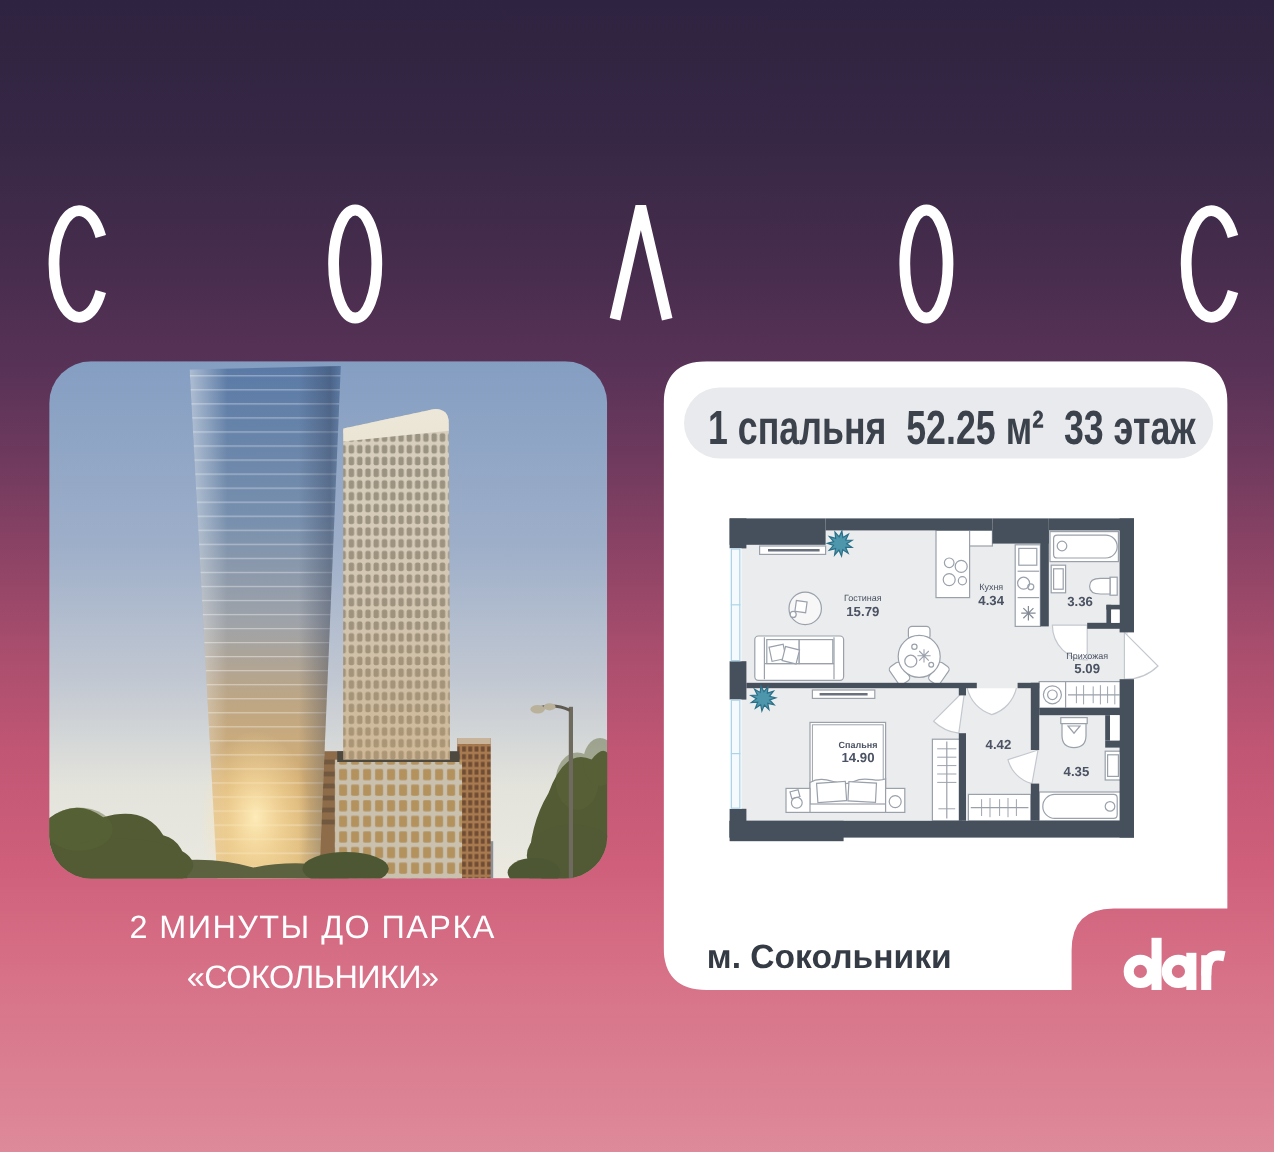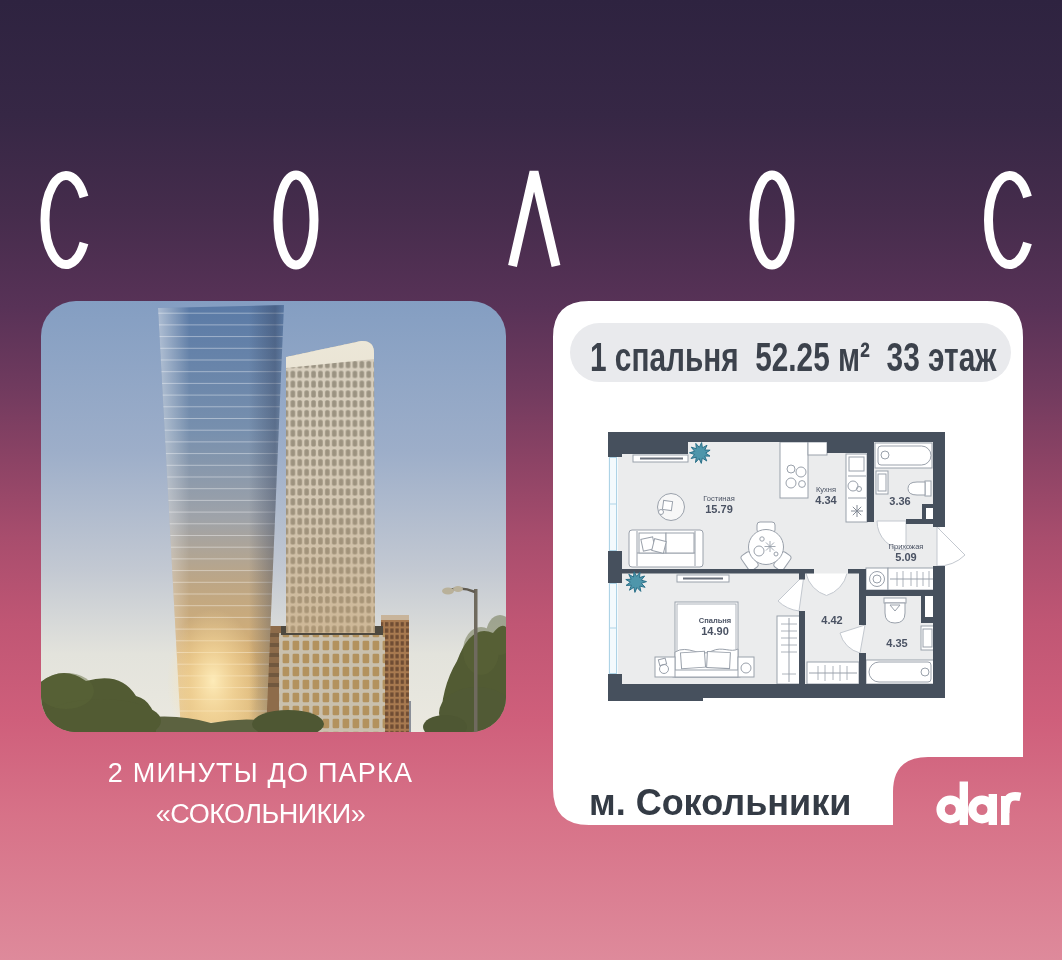--- a/index.html
+++ b/index.html
@@ -140,21 +140,21 @@
   2 МИНУТЫ ДО ПАРКА<br><span style="letter-spacing:-0.5px">«СОКОЛЬНИКИ»</span>
 </div>
 
 <svg class="abs" style="left:553px;top:301px" width="470" height="524" viewBox="553 301 470 524">
   <path d="M 589 301 L 987 301 Q 1023 301 1023 337 L 1023 757 L 928 757 Q 893 757 893 792 L 893 825 L 589 825 Q 553 825 553 789 L 553 337 Q 553 301 589 301 Z" fill="#ffffff"></path>
 </svg>
 
 <div class="abs" style="left:570px;top:323px;width:441px;height:59px;border-radius:30px;background:#e9eaed;"></div>
 <div class="abs" style="left:590px;top:329px;height:59px;line-height:57px;color:#3c424c;font-size:40px;font-weight:bold;white-space:nowrap;transform:scaleX(0.745);transform-origin:0 50%">1 спальня&nbsp; 52.25 м²&nbsp; 33 этаж</div>
 
-<div class="abs" style="left:589px;top:782px;color:#343b45;font-size:36px;font-weight:bold">м. Сокольники</div>
+<div class="abs" style="left:589px;top:782px;color:#343b45;font-size:28px;font-weight:bold">м. Сокольники</div>
 
 <svg class="abs" style="left:930px;top:775px" width="95" height="55" viewBox="930 775 95 55">
   <g fill="none" stroke="#ffffff" stroke-width="8.4">
     <circle cx="950.3" cy="809.5" r="9.7"></circle>
     <line x1="963.8" y1="781.5" x2="963.8" y2="825"></line>
     <circle cx="982" cy="809.5" r="9.7"></circle>
     <line x1="992.8" y1="794" x2="992.8" y2="825"></line>
     <line x1="1005.2" y1="796" x2="1005.2" y2="825"></line>
     <path d="M 1005.2 813 C 1005.2 796.5 1011 794.9 1020.4 796.9"></path>
   </g>

